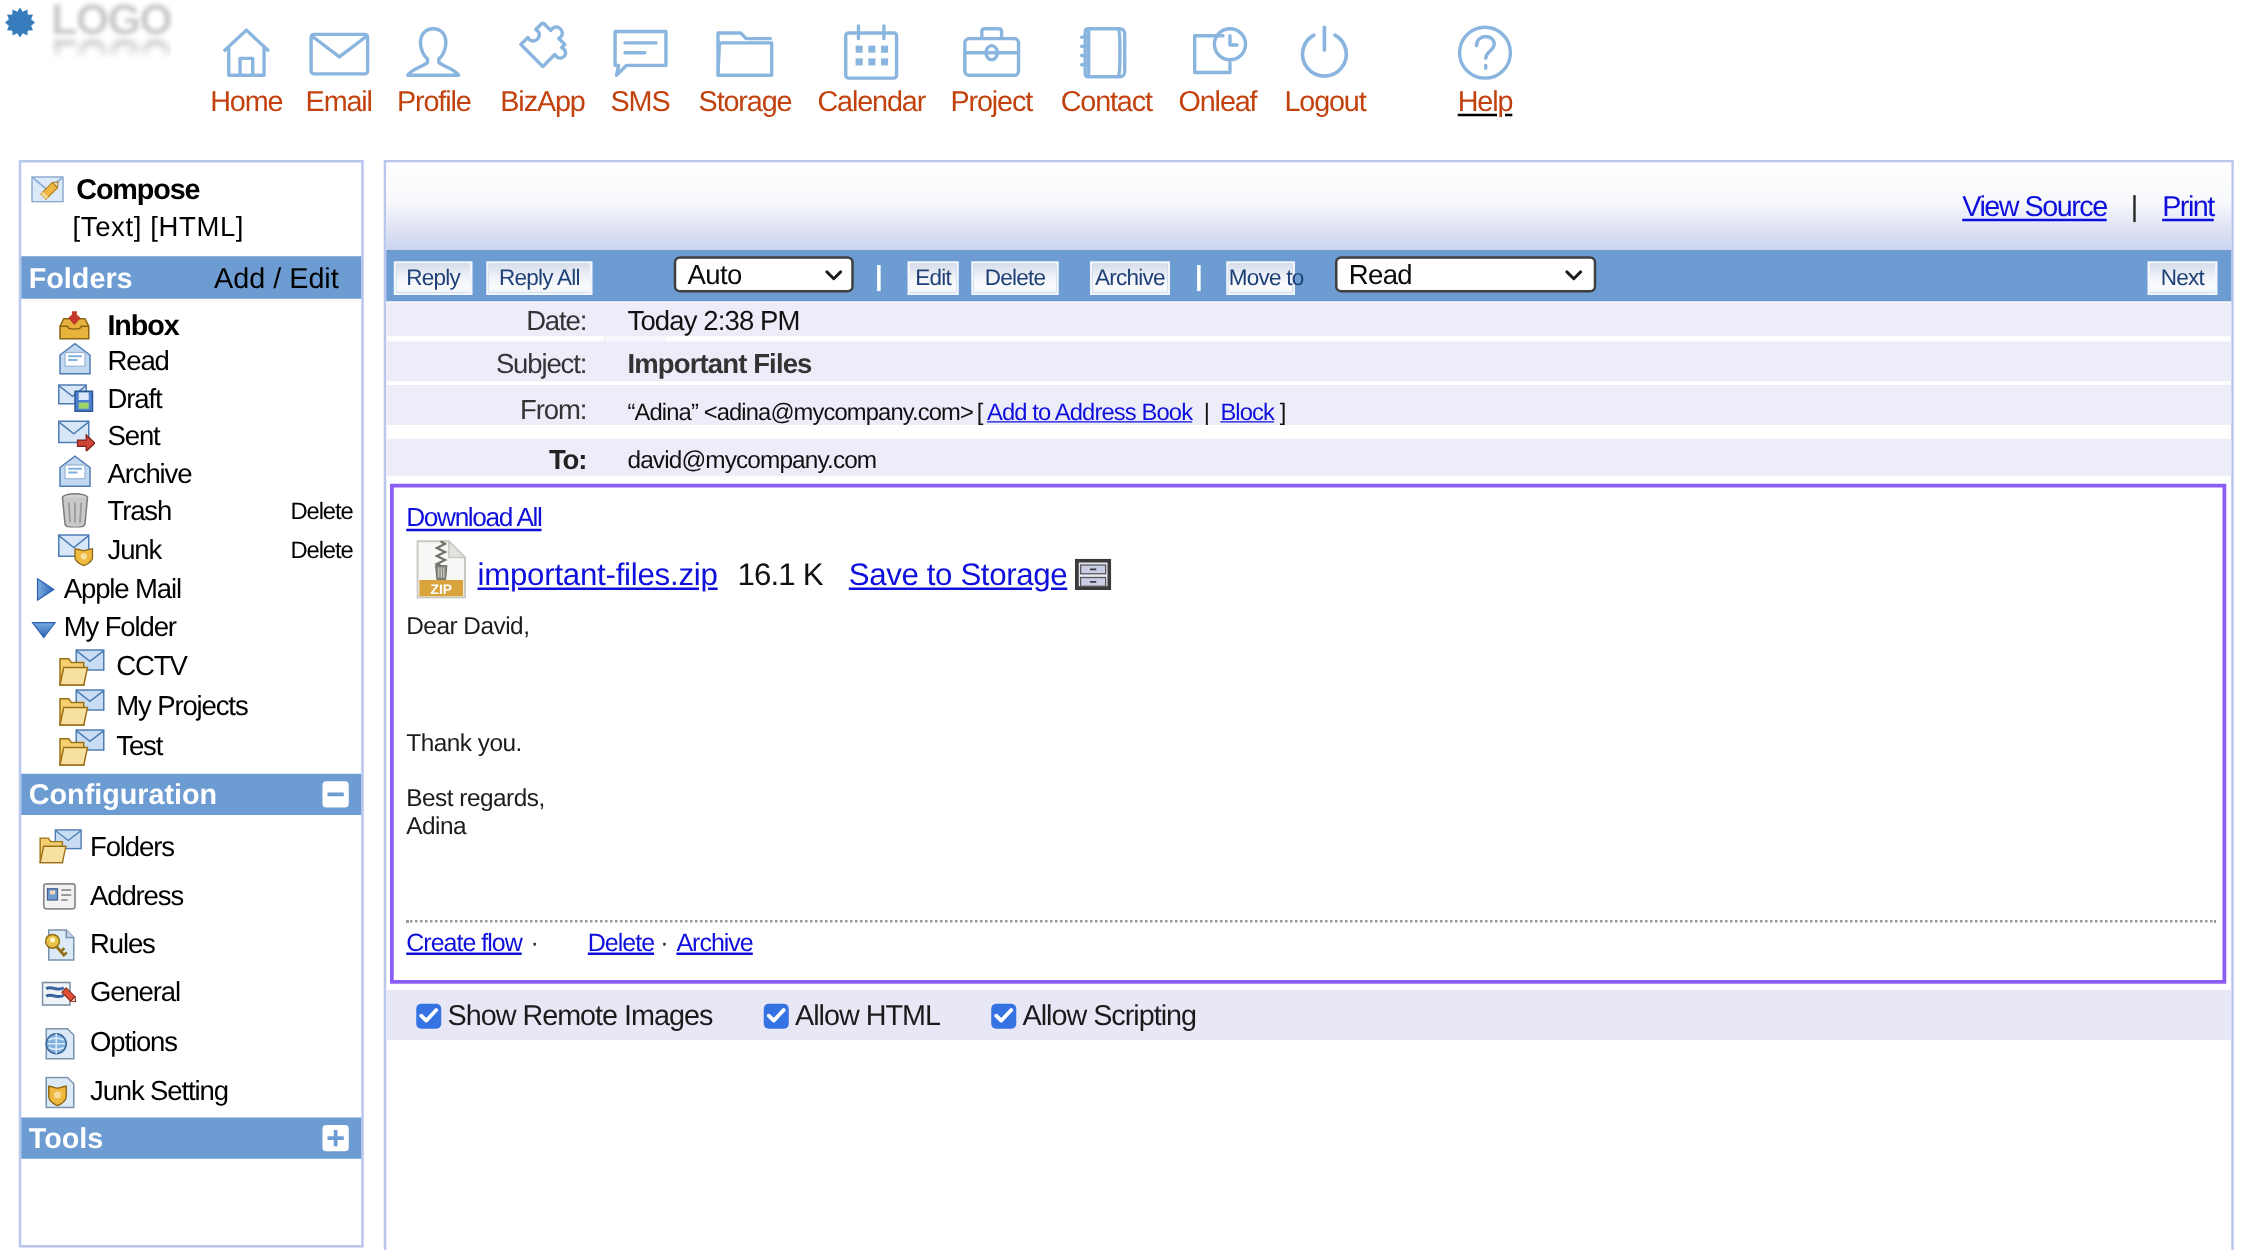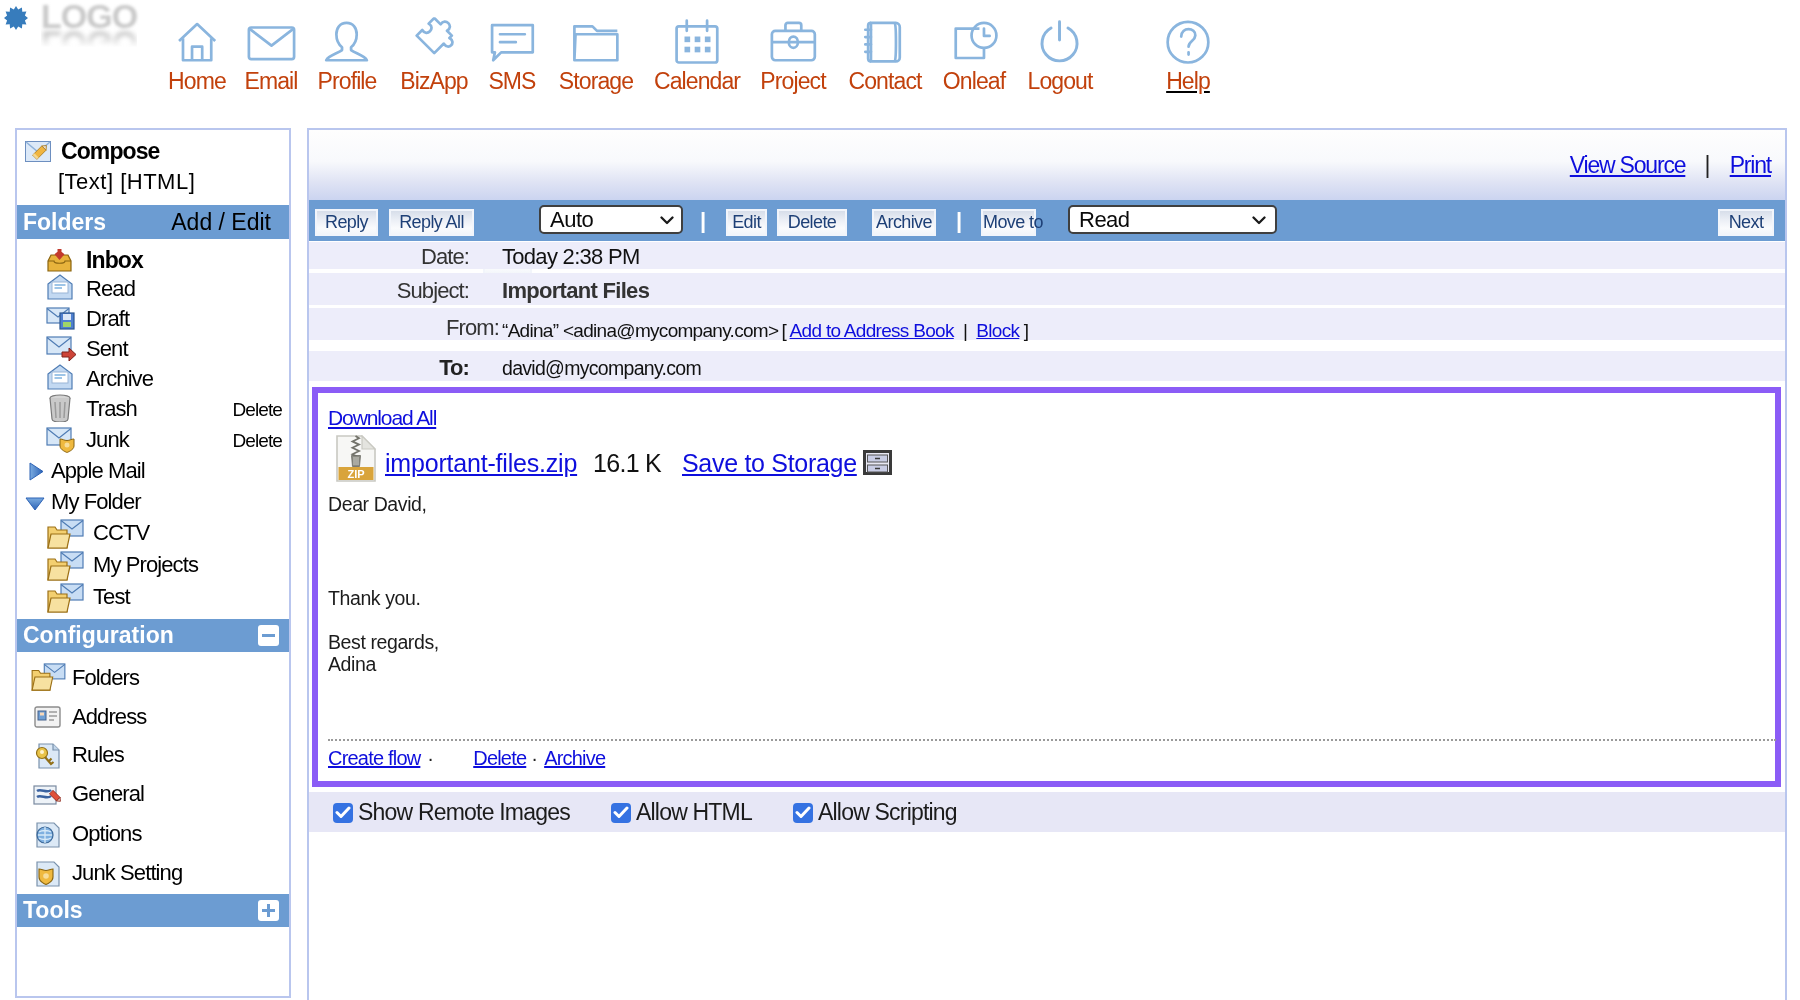--- a/index.html
+++ b/index.html
@@ -18,21 +18,21 @@
 
 #main { position:absolute; left:307px; top:128px; width:1480px; height:872px; border:2px solid #b9c6ee; border-bottom:none; background:#fff; }
 #topgrad { position:absolute; left:0; top:0; width:1476px; height:70px; background:linear-gradient(#fefefe 0%, #f8f9fc 45%, #dfe3f4 75%, #cbd4f0 100%); }
 #toolbar { position:absolute; left:0; top:70px; width:1476px; height:41px; background:#6c9cd2; }
 .tbtn { position:absolute; top:9px; height:27px; background:linear-gradient(#d7deea, #eef1f7 45%, #fafbfd 75%, #f2f5fa); border:2px solid #f2f5fb; color:#1e4077; font-size:18px; letter-spacing:-0.6px; text-align:center; line-height:23px; white-space:nowrap; }
 .tsel { position:absolute; top:5px; height:29px; background:#fff; border:2px solid #3f3f3f; border-radius:5px; color:#0a0a0a; font-size:22px; letter-spacing:-0.5px; line-height:25px; padding-left:9px; }
 .tsep { position:absolute; top:8px; color:#fff; font-size:22px; font-weight:bold; }
 .hrow { position:absolute; left:0; width:1476px; background:#ededfa; }
 .hlabel { position:absolute; width:160px; text-align:right; font-size:22px; color:#333; letter-spacing:-0.9px; }
 .hval { position:absolute; left:193px; font-size:22px; color:#111; white-space:nowrap; letter-spacing:-0.7px; }
-#bodybox { position:absolute; left:3px; top:257px; width:1469px; height:400px; background:#fff; border:6px solid #8b5cf6; }
+#bodybox { position:absolute; left:3px; top:257px; width:1469px; height:400px; background:#fff; border:3px solid #8b5cf6; }
 #cbbar { position:absolute; left:0; top:662px; width:1476px; height:40px; background:#e7e7f6; }
 .cb { position:absolute; top:11px; width:20px; height:20px; background:#3572e2; border-radius:4px; }
 .cb svg { position:absolute; left:2px; top:3px; }
 .cblabel { position:absolute; top:7px; font-size:23px; color:#1b1b1b; white-space:nowrap; letter-spacing:-0.8px; }
 </style>
 </head>
 <body>
 <div id="page">
 
   <svg class="abs" style="left:4px; top:6px;" width="24" height="24" viewBox="0 0 24 24">
@@ -347,21 +347,21 @@
     </div>
     <div id="hrows">
       <div class="hrow" style="top:112px; height:27px;">
         <div class="hlabel" style="top:2px;">Date:</div>
         <div class="hval" style="top:2px;">Today 2:38 PM</div>
       </div>
       <div class="hrow" style="top:143px; height:32px;">
         <div class="hlabel" style="top:5px;">Subject:</div>
         <div class="hval" style="top:5px; font-weight:bold; color:#333;">Important Files</div>
       </div>
-      <div class="hrow" style="top:178px; height:32px;padding-left:30px;">
+      <div class="hrow" style="top:178px; height:32px;">
         <div class="hlabel" style="top:7px;">From:</div>
         <div class="hval" style="top:12px; font-size:19px;">“Adina” &lt;adina@mycompany.com&gt; [ <a>Add to Address Book</a> &nbsp;|&nbsp; <a>Block</a> ]</div>
       </div>
       <div class="hrow" style="top:221px; height:30px;">
         <div class="hlabel" style="top:4px; font-weight:bold; color:#222;">To:</div>
         <div class="hval" style="top:6px; font-size:19.5px;">david@mycompany.com</div>
       </div>
     </div>
     <div id="bodybox">
       <a class="abs" style="left:10px; top:13px; font-size:21px; letter-spacing:-1.1px;">Download All</a>

